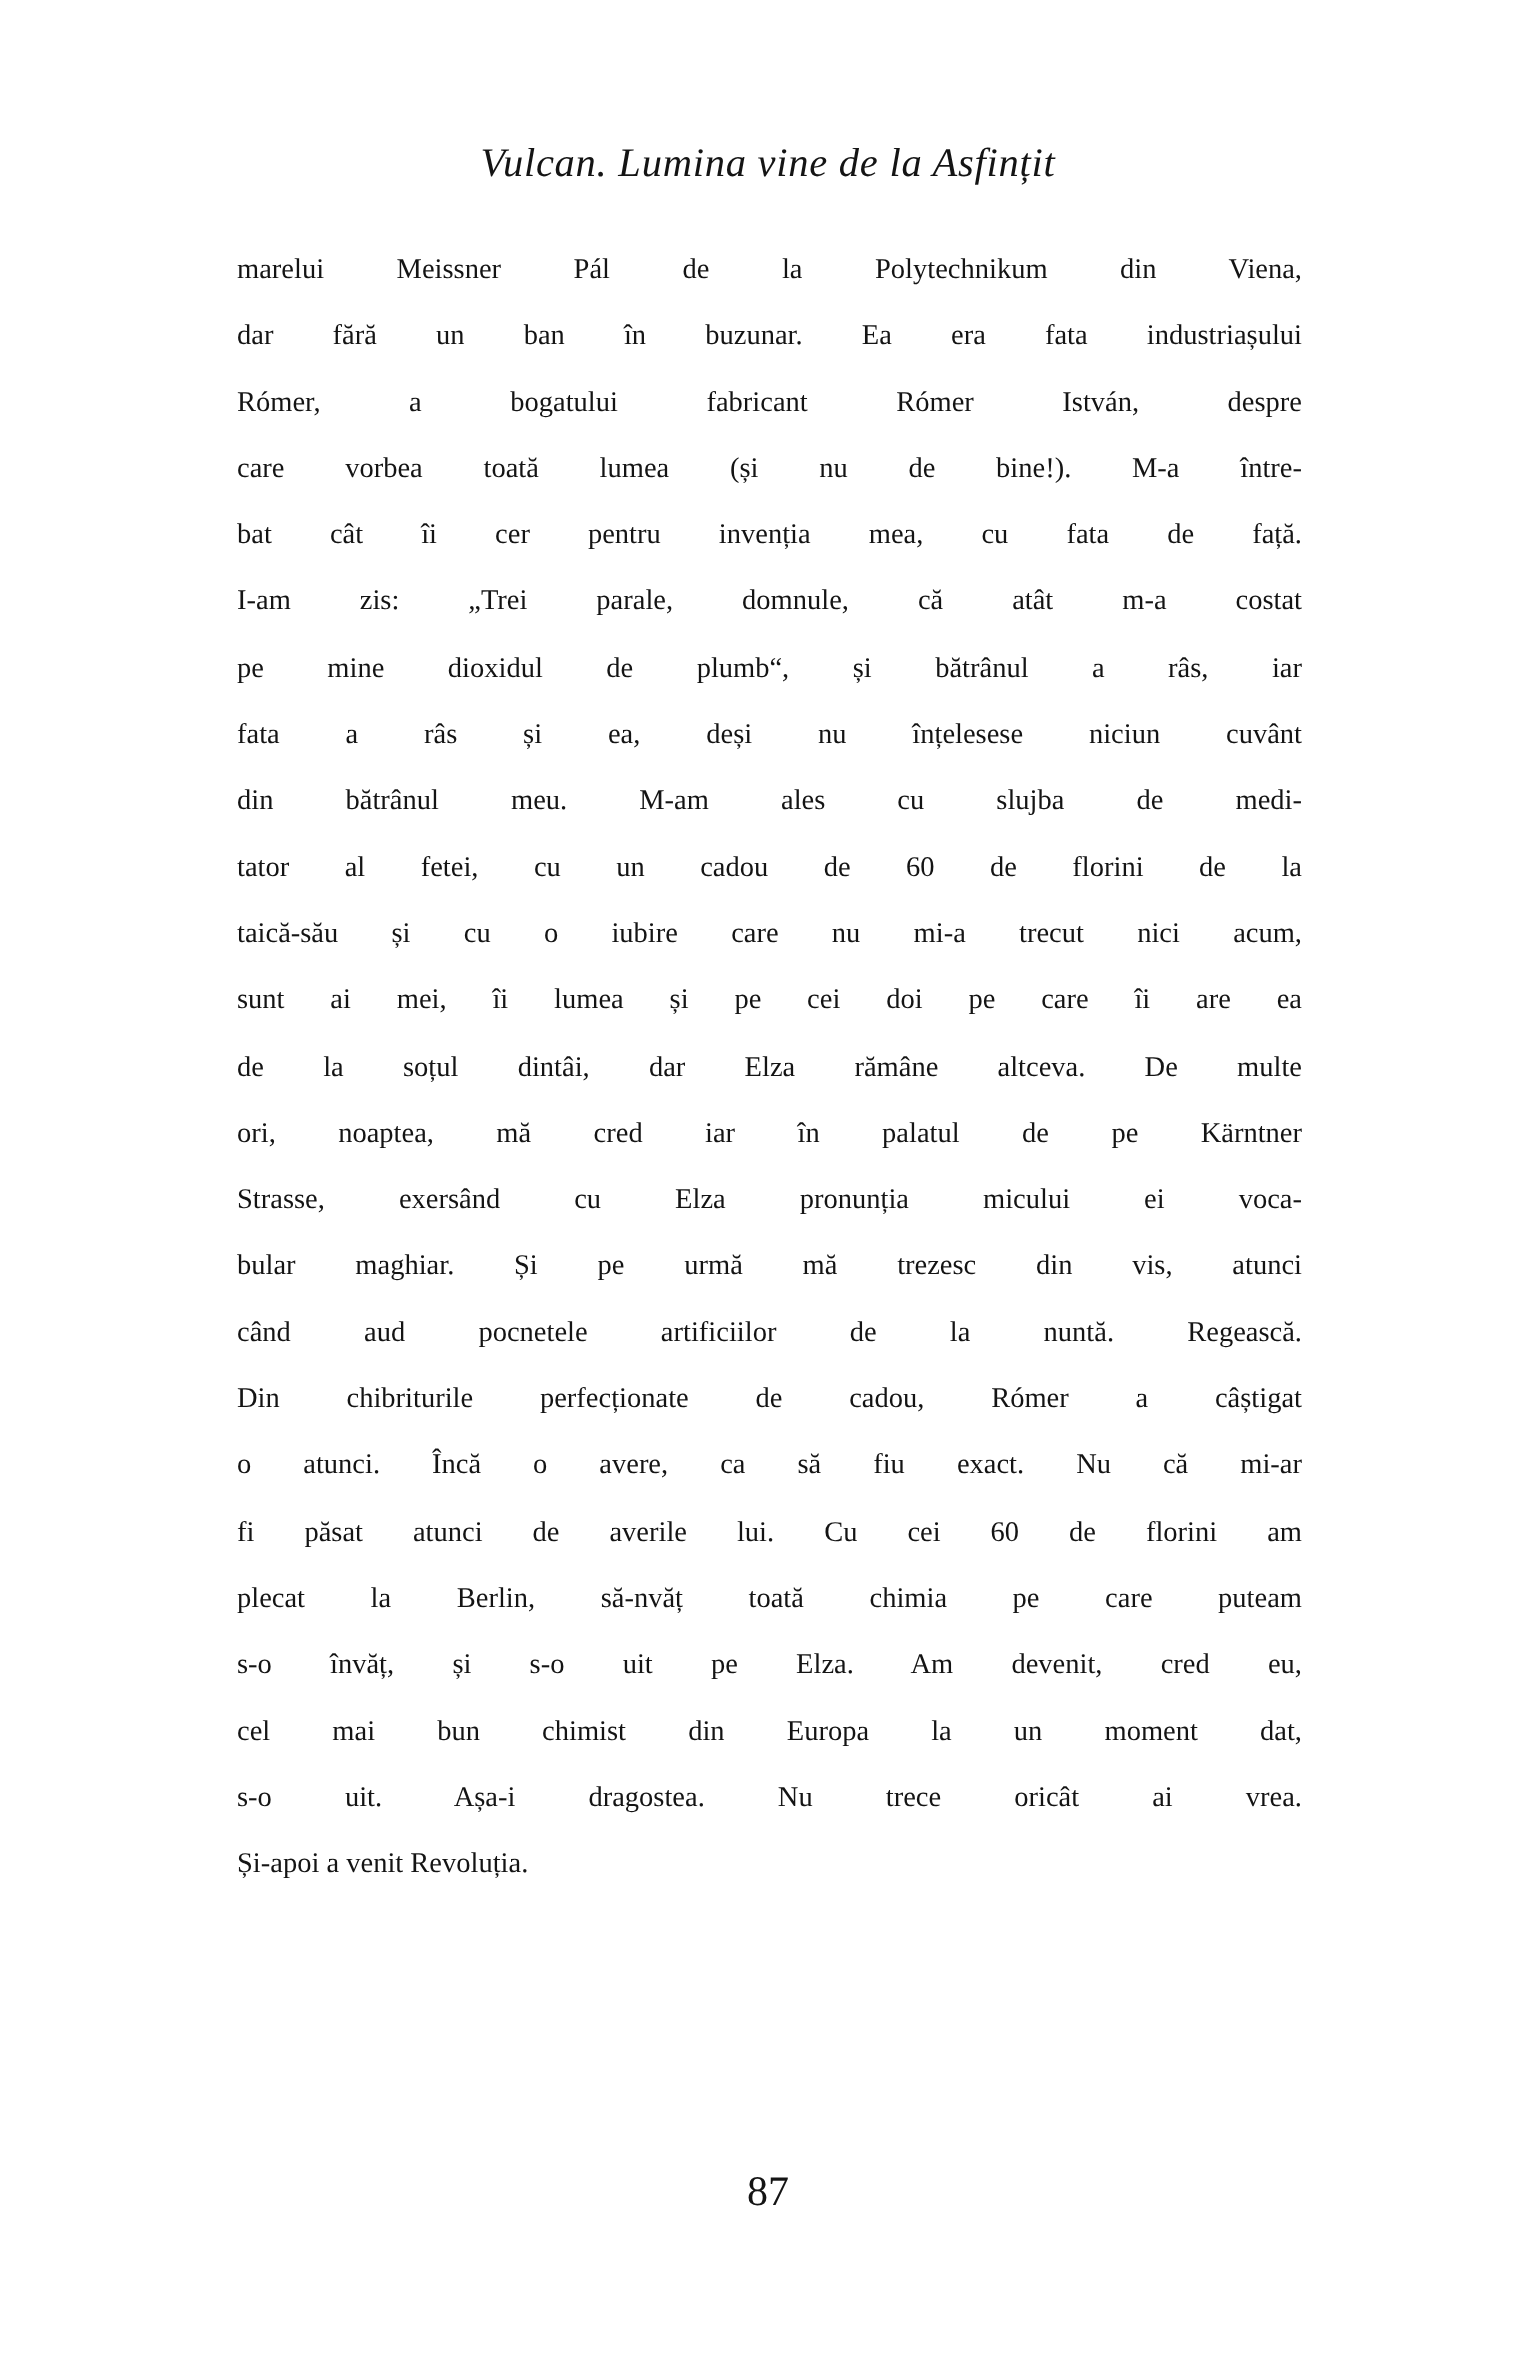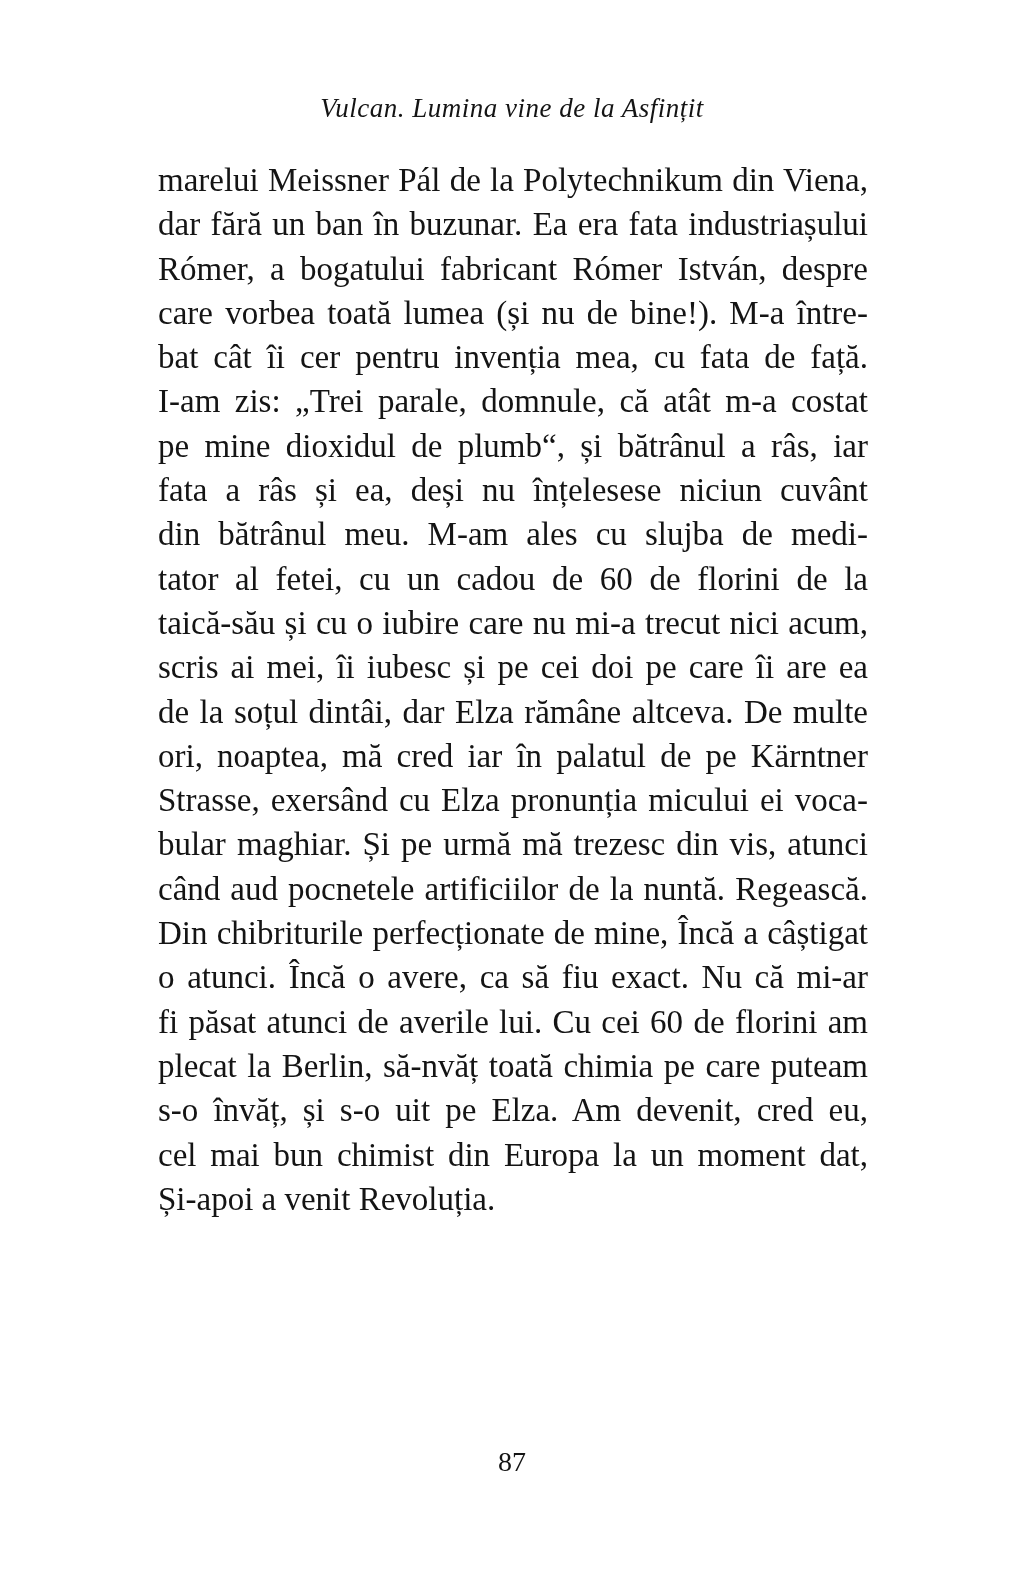--- a/index.html
+++ b/index.html
@@ -29,21 +29,21 @@
   }
   .text-block {
     position: absolute;
     top: 158px;
     left: 158px;
     width: 710px;
   }
   .line {
     height: 44.3px;
     line-height: 44.3px;
-    font-size: 33px;
+    font-size: 19px;
     white-space: normal;
     text-align: justify;
     text-align-last: justify;
     color: #141414;
   }
   .line.final {
     text-align: center;
     text-align-last: left;
   }
   .page-number {
@@ -68,30 +68,31 @@
     <div class="line">dar fără un ban în buzunar. Ea era fata industriașului</div>
     <div class="line">Rómer, a bogatului fabricant Rómer István, despre</div>
     <div class="line">care vorbea toată lumea (și nu de bine!). M-a între-</div>
     <div class="line">bat cât îi cer pentru invenția mea, cu fata de față.</div>
     <div class="line">I-am zis: „Trei parale, domnule, că atât m-a costat</div>
     <div class="line">pe mine dioxidul de plumb“, și bătrânul a râs, iar</div>
     <div class="line">fata a râs și ea, deși nu înțelesese niciun cuvânt</div>
     <div class="line">din bătrânul meu. M-am ales cu slujba de medi-</div>
     <div class="line">tator al fetei, cu un cadou de 60 de florini de la</div>
     <div class="line">taică-său și cu o iubire care nu mi-a trecut nici acum,</div>
-    <div class="line">scris ai mei, îi iubesc și pe cei doi pe care îi are ea</div>
+    <div class="line">sunt ai mei, îi lumea și pe cei doi pe care îi are ea</div>
     <div class="line">de la soțul dintâi, dar Elza rămâne altceva. De multe</div>
     <div class="line">ori, noaptea, mă cred iar în palatul de pe Kärntner</div>
     <div class="line">Strasse, exersând cu Elza pronunția micului ei voca-</div>
     <div class="line">bular maghiar. Și pe urmă mă trezesc din vis, atunci</div>
     <div class="line">când aud pocnetele artificiilor de la nuntă. Regească.</div>
-    <div class="line">Din chibriturile perfecționate de mine, Încă a câștigat</div>
+    <div class="line">Din chibriturile perfecționate de cadou, Rómer a câștigat</div>
     <div class="line">o atunci. Încă o avere, ca să fiu exact. Nu că mi-ar</div>
     <div class="line">fi păsat atunci de averile lui. Cu cei 60 de florini am</div>
     <div class="line">plecat la Berlin, să-nvăț toată chimia pe care puteam</div>
     <div class="line">s-o învăț, și s-o uit pe Elza. Am devenit, cred eu,</div>
     <div class="line">cel mai bun chimist din Europa la un moment dat,</div>
+    <div class="line">s-o uit. Așa-i dragostea. Nu trece oricât ai vrea.</div>
     <div class="line final">Și-apoi a venit Revoluția.</div>
   </div>
 
   <div class="page-number">87</div>
 
 </div>
 
 </body></html>

